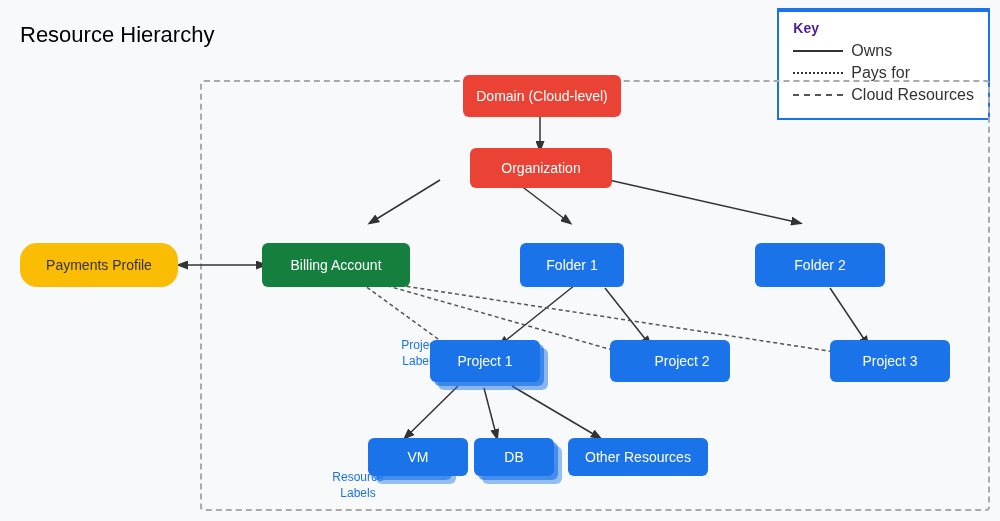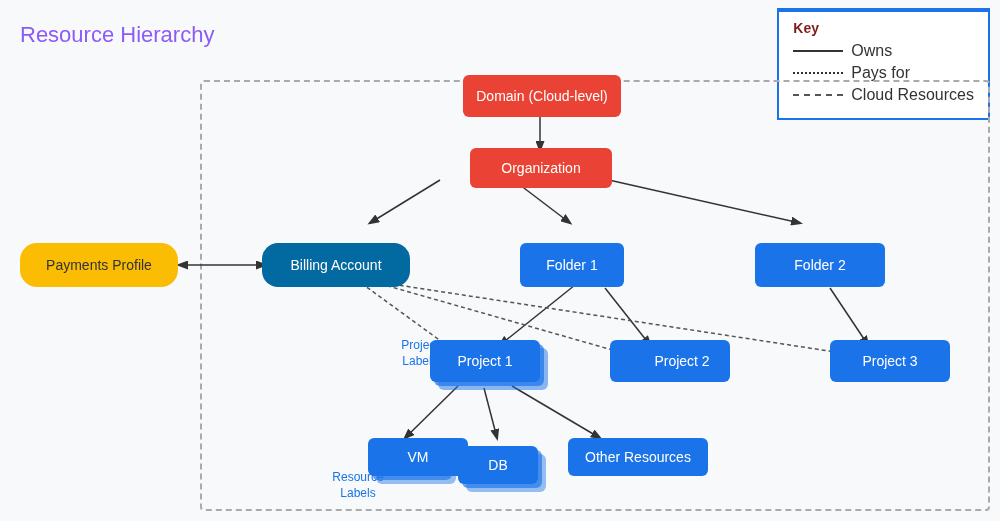--- a/index.html
+++ b/index.html
@@ -10,37 +10,37 @@
       height: 521px;
       overflow: hidden;
       position: relative;
     }
     .page-title {
       position: absolute;
       top: 22px;
       left: 20px;
       font-size: 22px;
       font-weight: 400;
-      color: #8b5cf6;
+      color: #000000;
     }
     
     .key-box {
       position: absolute;
       top: 8px;
       right: 10px;
       border: 2px solid #1a73e8;
       border-top: 4px solid #1a73e8;
       background: white;
       padding: 8px 14px 10px;
       min-width: 170px;
     }
     .key-title {
       font-size: 14px;
       font-weight: 600;
-      color: #7f1d1d;
+      color: #4c1d95;
       margin-bottom: 6px;
     }
     .key-row {
       display: flex;
       align-items: center;
       margin-bottom: 4px;
       font-size: 16px;
       color: #333;
     }
     .key-line {
@@ -86,21 +86,21 @@
       align-items: center;
       justify-content: center;
       text-align: center;
       font-size: 14px;
       font-weight: 500;
       color: white;
       padding: 6px 12px;
       white-space: nowrap;
     }
     .node.red { background: #ea4335; }
-    .node.green { background: #0369a1; border-radius: 16px; }
+    .node.green { background: #15803d; }
     .node.blue { background: #1a73e8; }
     .node.yellow { background: #fbbc04; color: #333; }
 
     
     .arrows-svg {
       position: absolute;
       top: 0; left: 0;
       width: 100%;
       height: 100%;
       pointer-events: none;
@@ -237,21 +237,21 @@
   <div class="node blue" style="left:820px; top:280px; width:120px; height:42px;">Project 3</div>
 
   <div class="label-text" style="left:308px; top:410px; width:80px;">Resource<br>Labels</div>
 
   <div class="stacked-node" style="left:358px; top:378px; width:80px; height:38px;">
     <div class="stack-back2" style="width:80px; height:38px; top:8px; left:8px; background:#1a73e8; opacity:0.45; border-radius:6px;"></div>
     <div class="stack-back1" style="width:80px; height:38px; top:4px; left:4px; background:#1a73e8; opacity:0.65; border-radius:6px;"></div>
     <div class="stack-front" style="width:100px; height:38px; top:0; left:0;">VM</div>
   </div>
 
-  <div class="stacked-node" style="left:448px; top:378px; width:80px; height:29px;margin-top:8px;">
+  <div class="stacked-node" style="left:464px; top:378px; width:80px; height:29px;">
     <div class="stack-back2" style="width:80px; height:38px; top:8px; left:8px; background:#1a73e8; opacity:0.45; border-radius:6px;"></div>
     <div class="stack-back1" style="width:80px; height:38px; top:4px; left:4px; background:#1a73e8; opacity:0.65; border-radius:6px;"></div>
     <div class="stack-front" style="width:80px; height:38px; top:0; left:0;">DB</div>
   </div>
 
   <div class="node blue" style="left:558px; top:378px; width:140px; height:38px;">Other Resources</div>
 
 </div>
 
 </body></html>

